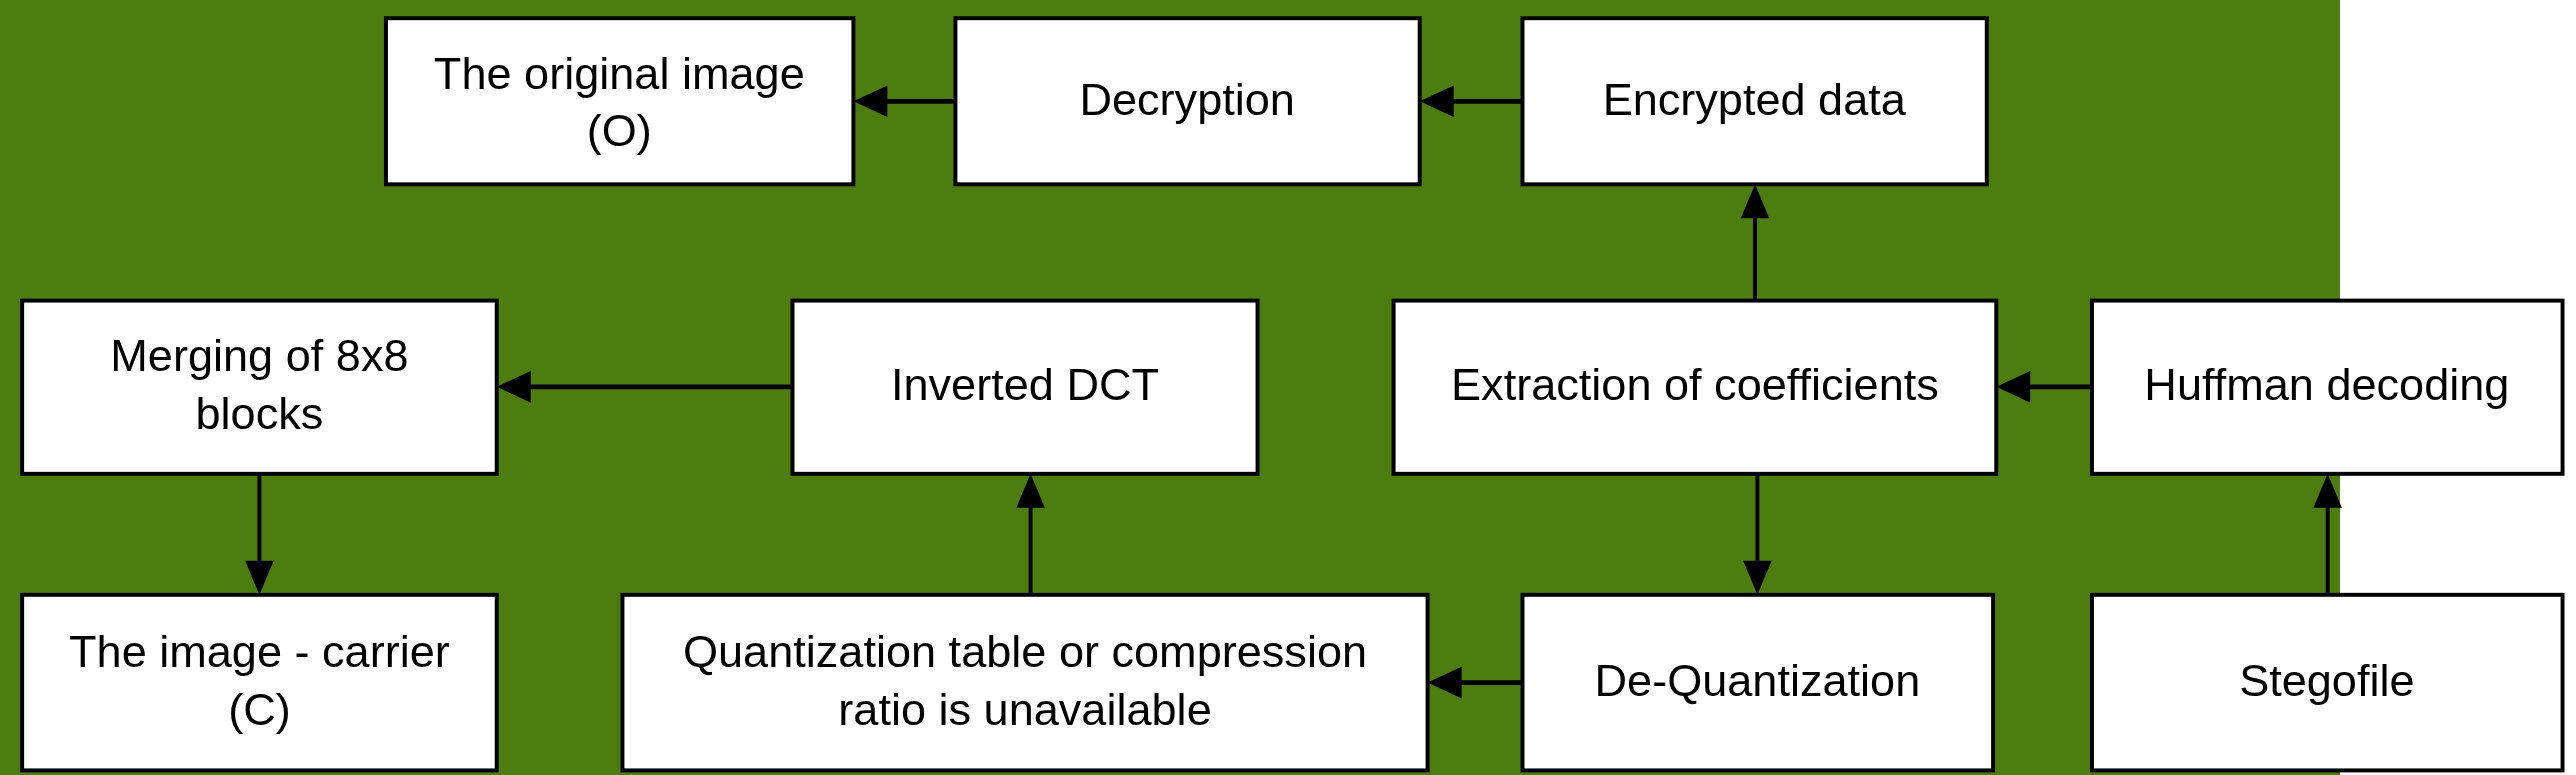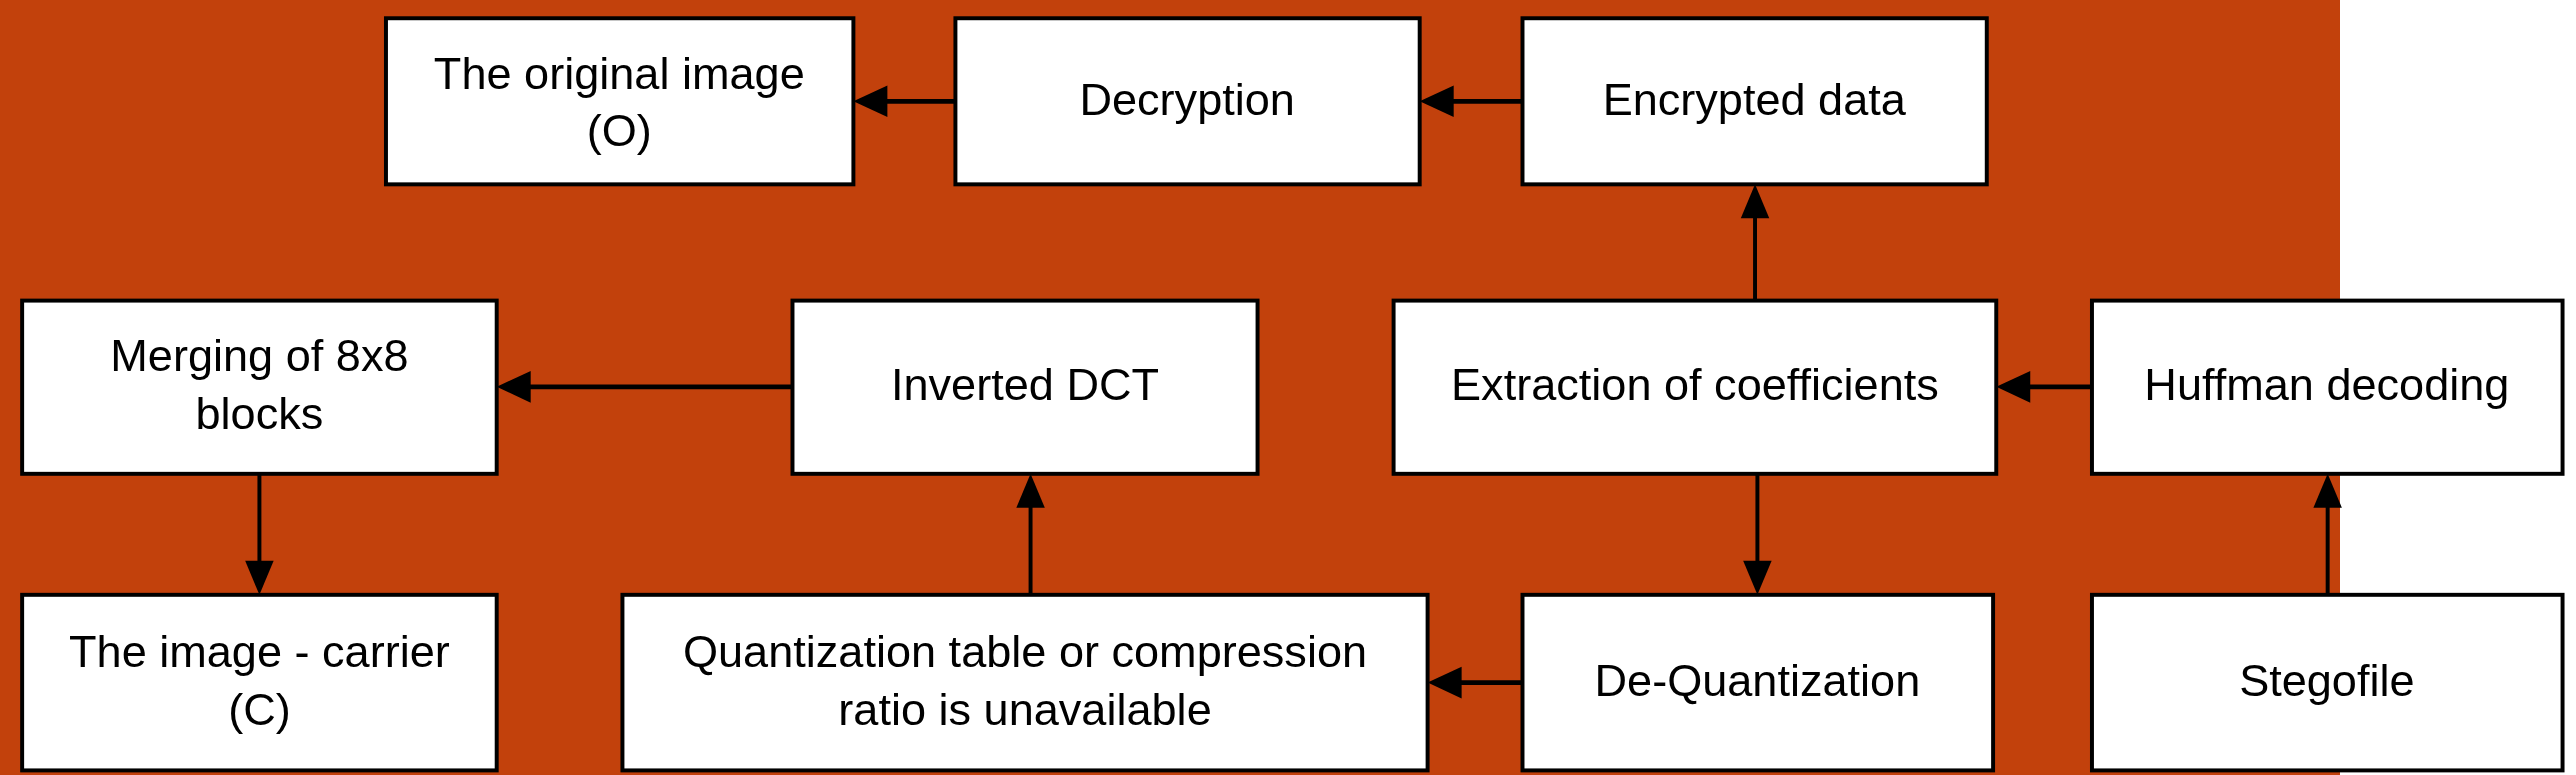--- a/index.html
+++ b/index.html
@@ -10,21 +10,21 @@
   body {
     width: 2576px;
     height: 776px;
     overflow: hidden;
     font-family: "Liberation Sans", sans-serif;
   }
   #flow-root {
     position: relative;
     width: 2340px;
     height: 776px;
-    background: #c2410c;
+    background: #4d7c0f;
   }
   svg.flow-svg {
     position: absolute;
     top: 0;
     left: 0;
     width: 2576px;
     height: 776px;
     display: block;
   }
   .node-rect {

